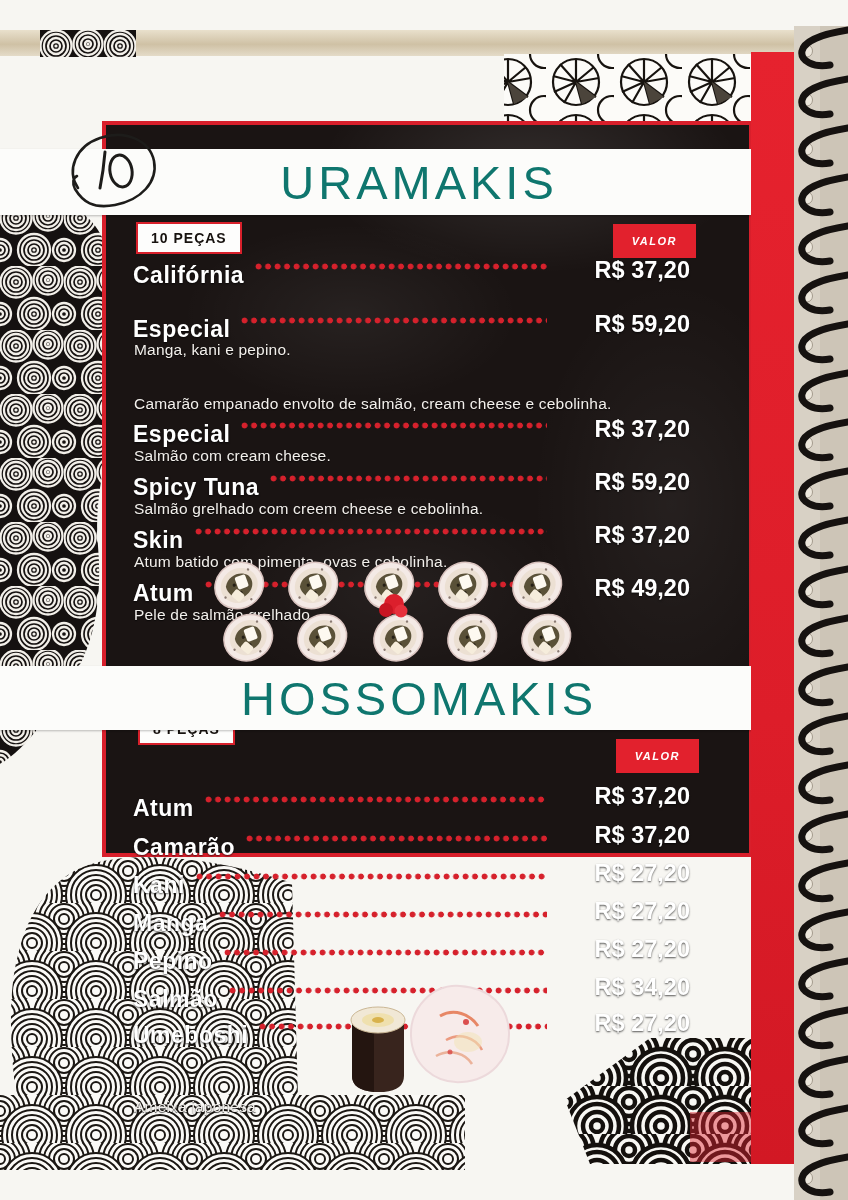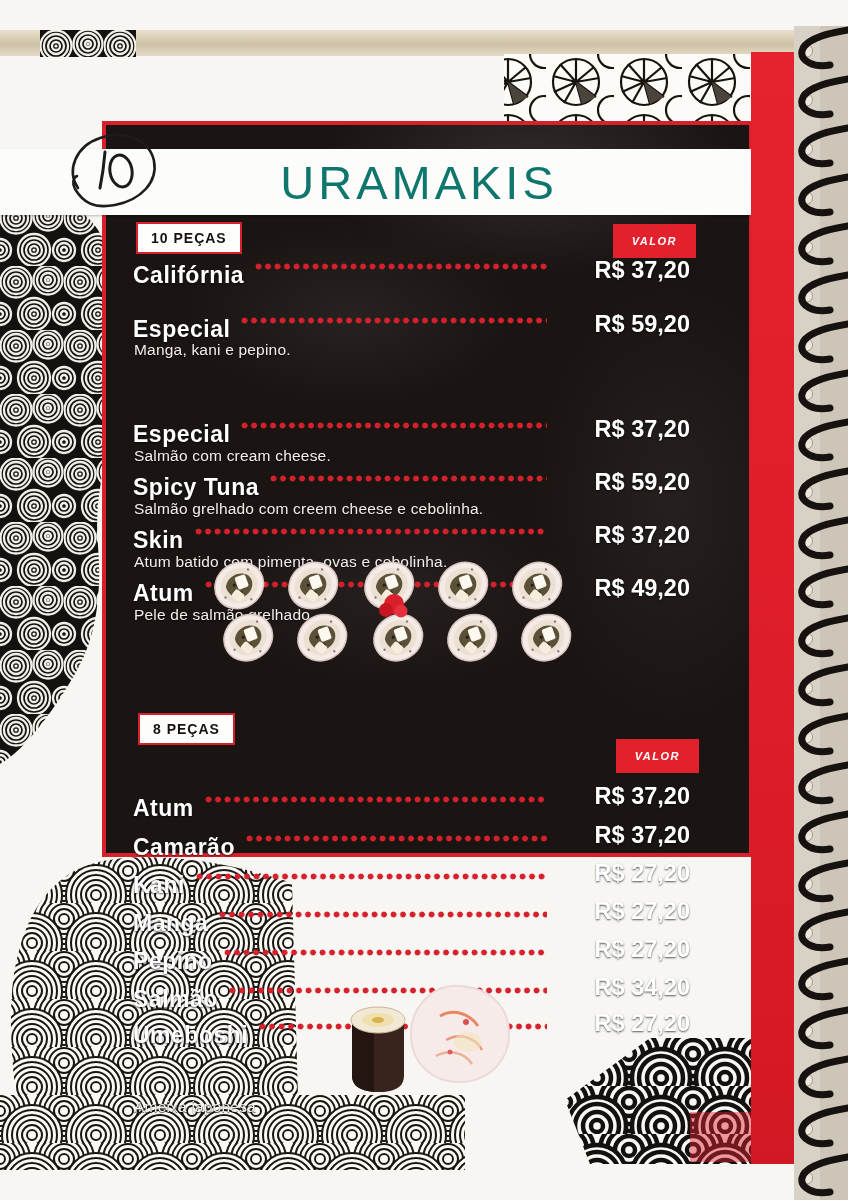--- a/index.html
+++ b/index.html
@@ -210,20 +210,21 @@
       <span class="dots"></span>
       <span class="price">R$ 37,20</span>
     </div>
     <div class="desc" style="top:168px">Manga, kani e pepino.</div>
 
     <div class="row sec1" style="top:191px">
       <span class="name">Especial</span>
       <span class="dots"></span>
       <span class="price">R$ 59,20</span>
     </div>
+    <div class="desc" style="top:222px">Camarão empanado envolto de salmão, cream cheese e cebolinha.</div>
 
     <div class="desc" style="top:274px">Salmão com cream cheese.</div>
 
     <div class="row sec1" style="top:296px">
       <span class="name">Especial</span>
       <span class="dots"></span>
       <span class="price">R$ 37,20</span>
     </div>
     <div class="desc" style="top:327px">Salmão grelhado com creem cheese e cebolinha.</div>
 
@@ -283,20 +284,23 @@
     <div class="row sec2" style="top:897px">
       <span class="name">Umeboshi</span>
       <span class="dots"></span>
       <span class="price">R$ 27,20</span>
     </div>
     <div class="desc" style="top:925px">Ameixa japonesa</div>
   </div>
 
   <div class="band" style="top:149px;height:66px">
     <span class="band-title">URAMAKIS</span>
+  </div>
+  <div class="band" style="top:666px;height:64px">
+    <span class="band-title">HOSSOMAKIS</span>
   </div>
 
   <svg class="sushi" style="left:196px;top:556px" width="380" height="110">
     <g transform="translate(48,56) rotate(-32)">
         <use href="#roll" x="10" y="-25"></use>
         <use href="#roll" x="-10" y="24"></use>
       </g>
     <g transform="translate(122,56) rotate(-32)">
         <use href="#roll" x="10" y="-25"></use>
         <use href="#roll" x="-10" y="24"></use>

